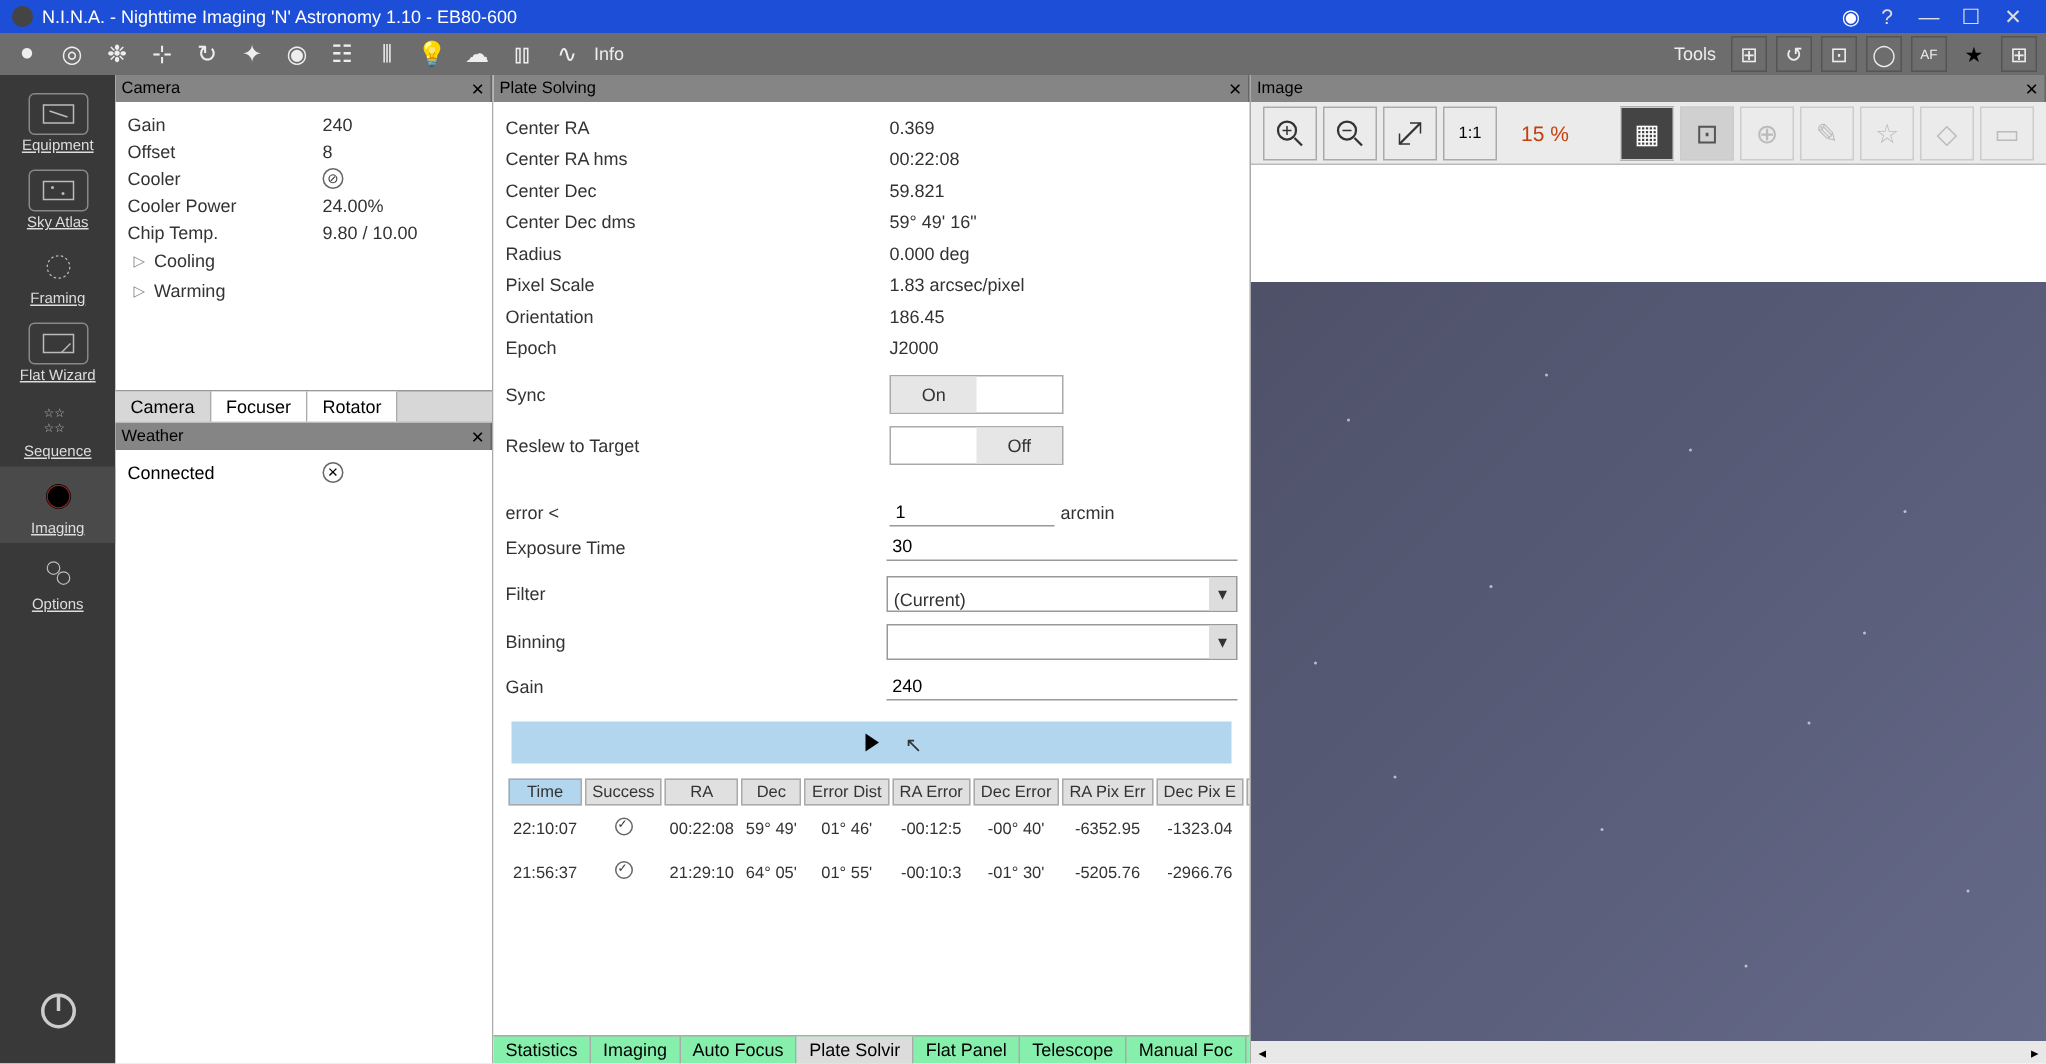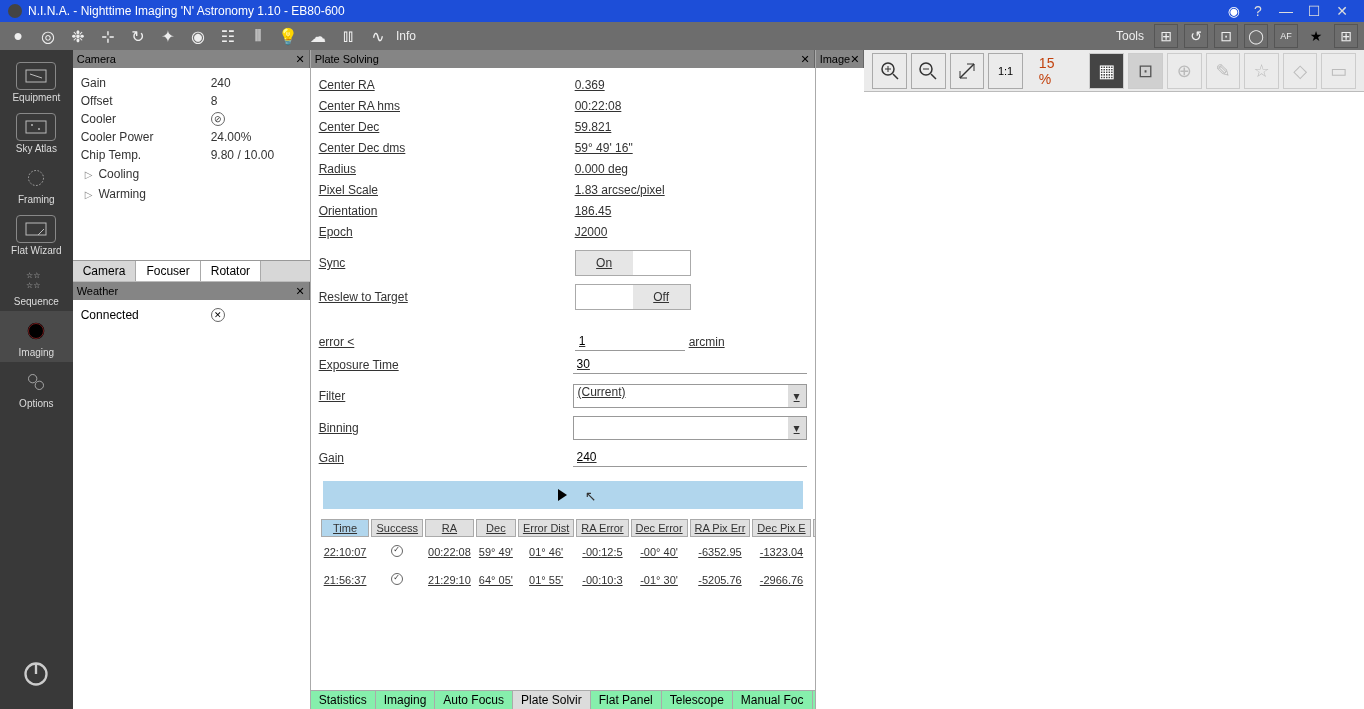--- a/index.html
+++ b/index.html
@@ -17,21 +17,21 @@
 .toolbar .tool-icon { width: 24px; height: 24px; display: flex; align-items: center; justify-content: center; font-size: 16px; color: #eee; cursor: pointer; }
 .toolbar .spacer { flex: 1; }
 .toolbar .tools-label { font-size: 12px; margin-right: 4px; }
 .toolbar .right-icon { width: 24px; height: 24px; border: 1px solid #555; display: flex; align-items: center; justify-content: center; cursor: pointer; font-size: 14px; }
 
 
 .main { display: flex; height: 659px; }
 
 
 .sidebar { width: 77px; background: #393939; display: flex; flex-direction: column; align-items: center; padding-top: 6px; color: #ddd; }
-.sidebar .nav-item { width: 100%; text-align: center; padding: 6px 0 4px; cursor: pointer; font-size: 10px; }
+.sidebar .nav-item { width: 100%; text-align: center; padding: 6px 0 4px; cursor: pointer; font-size: 10px; text-decoration: underline; }
 .sidebar .nav-item.active { background: #4a4a4a; }
 .sidebar .nav-icon { width: 40px; height: 28px; margin: 0 auto 2px; border: 1px solid #888; border-radius: 4px; display: flex; align-items: center; justify-content: center; }
 .sidebar .nav-icon.noborder { border: none; }
 .sidebar .nav-icon svg { width: 24px; height: 20px; }
 .sidebar .power { margin-top: auto; margin-bottom: 18px; }
 .sidebar .power svg { width: 28px; height: 28px; }
 
 
 .left-col { width: 252px; display: flex; flex-direction: column; background: #fff; border-right: 1px solid #aaa; }
 .panel-header { height: 18px; background: #858585; color: #000; font-size: 11px; padding: 0 4px; display: flex; align-items: center; border-right: 1px solid #666;}
@@ -46,50 +46,50 @@
 .expander .arrow { margin-right: 6px; color: #888; font-size: 10px; }
 
 .tab-strip { display: flex; border-top: 1px solid #999; border-bottom: 1px solid #bbb; background:#d7d7d7; }
 .tab-strip .tab { padding: 3px 10px; font-size: 12px; border-right: 1px solid #aaa; cursor: pointer; background:#fff; }
 .tab-strip .tab:first-child{background:#d7d7d7}
 
 .weather-body { padding: 6px 8px; }
 
 
 .mid-col { width: 505px; display: flex; flex-direction: column; background: #fff; border-right: 1px solid #aaa; }
-.plate-body { flex: 1; padding: 6px 8px; font-size: 12px; color: #333; overflow: hidden; text-decoration: underline; }
+.plate-body { flex: 1; padding: 6px 8px; font-size: 12px; color: #333; overflow: hidden; }
 .plate-row { display: flex; align-items: center; padding: 2px 0; min-height: 21px; }
 .plate-row .label { width: 256px; }
 
 .toggle { display: flex; width: 116px; border: 1px solid #aaa; height: 26px; }
 .toggle .half { flex: 1; display: flex; align-items: center; justify-content: center; }
 .toggle .half.active { background: #e6e6e6; }
 .toggle .half.off-active{background:#e6e6e6}
 
 .inp { border: none; border-bottom: 1px solid #999; padding: 2px 4px; font-size: 12px; background: transparent; }
-.sel { width: 236px; border: 1px solid #999; height: 24px; background: #fff; padding: 0 4px; display:flex;align-items:flex-start; }
+.sel { width: 236px; border: 1px solid #999; height: 24px; background: #fff; padding: 0 4px; display:flex;align-items:flex-end; }
 .sel .dd { margin-left:auto; background:#ddd; width:18px; display:flex;align-items:center;justify-content:center;height:100%; margin-right:-4px;}
 
 .play-btn { height: 28px; background: #b1d6ed; margin: 12px 4px 8px; display: flex; align-items: center; justify-content: center; cursor: pointer; }
 .play-btn .tri { width:0;height:0;border-left:9px solid #000;border-top:6px solid transparent;border-bottom:6px solid transparent;}
 .cursor-mark{position:absolute;margin-left:56px;margin-top:2px;font-size:14px;}
 
 .dg { width:100%; font-size:11px; }
 .dg th { background:#e0e0e0; font-weight:normal; padding:2px 4px; border:1px solid #aaa; white-space:nowrap;}
 .dg th.sel-col{background:#b1d6ed;}
 .dg td { padding:6px 3px; white-space:nowrap; text-align:center; border-bottom:0px solid #eee;}
 .dg .success-icon{display:inline-block;width:12px;height:12px;border:1px solid #666;border-radius:50%;position:relative}
 .dg .success-icon::after{content:'✓';font-size:8px;position:absolute;left:1px;top:-1px;}
 
 .bottom-tabs{display:flex;border-top:1px solid #aaa;background:#86efac;}
 .bottom-tabs .btab{padding:2px 8px;font-size:12px;border-right:1px solid #aaa;cursor:pointer;}
 .bottom-tabs .btab.active{background:#dcdcdc;}
 
 
-.right-col { flex:1; display:flex; flex-direction:row; background:#fff;}
+.right-col { flex:1; display:flex; flex-direction:column; background:#fff;}
 .img-toolbar{height:42px;background:#ebebeb;display:flex;align-items:center;gap:4px;padding:4px 8px;border-bottom:1px solid #bbb;}
 .img-toolbar .ibtn{width:36px;height:36px;border:1px solid #aaa;display:flex;align-items:center;justify-content:center;cursor:pointer;font-size:16px;background:#ebebeb;}
 .img-toolbar .zoom-txt{font-size:14px;color:#c2410c;margin:0 12px;}
 .img-toolbar .spacer{flex:1;}
 .img-toolbar .ricon{width:36px;height:36px;border:1px solid #ccc;display:flex;align-items:center;justify-content:center;cursor:pointer;color:#bbb;font-size:18px;}
 .img-toolbar .ricon.dark{background:#444;color:#fff;}
 .img-toolbar .ricon.sel{background:#d0d0d0;color:#555;}
 
 .img-canvas{flex:1;background:#fff;overflow:hidden;position:relative;}
 .sky{position:absolute;left:0;top:78px;right:0;bottom:15px;background:linear-gradient(135deg,#4e5168 0%,#585c78 50%,#656a89 100%);}

